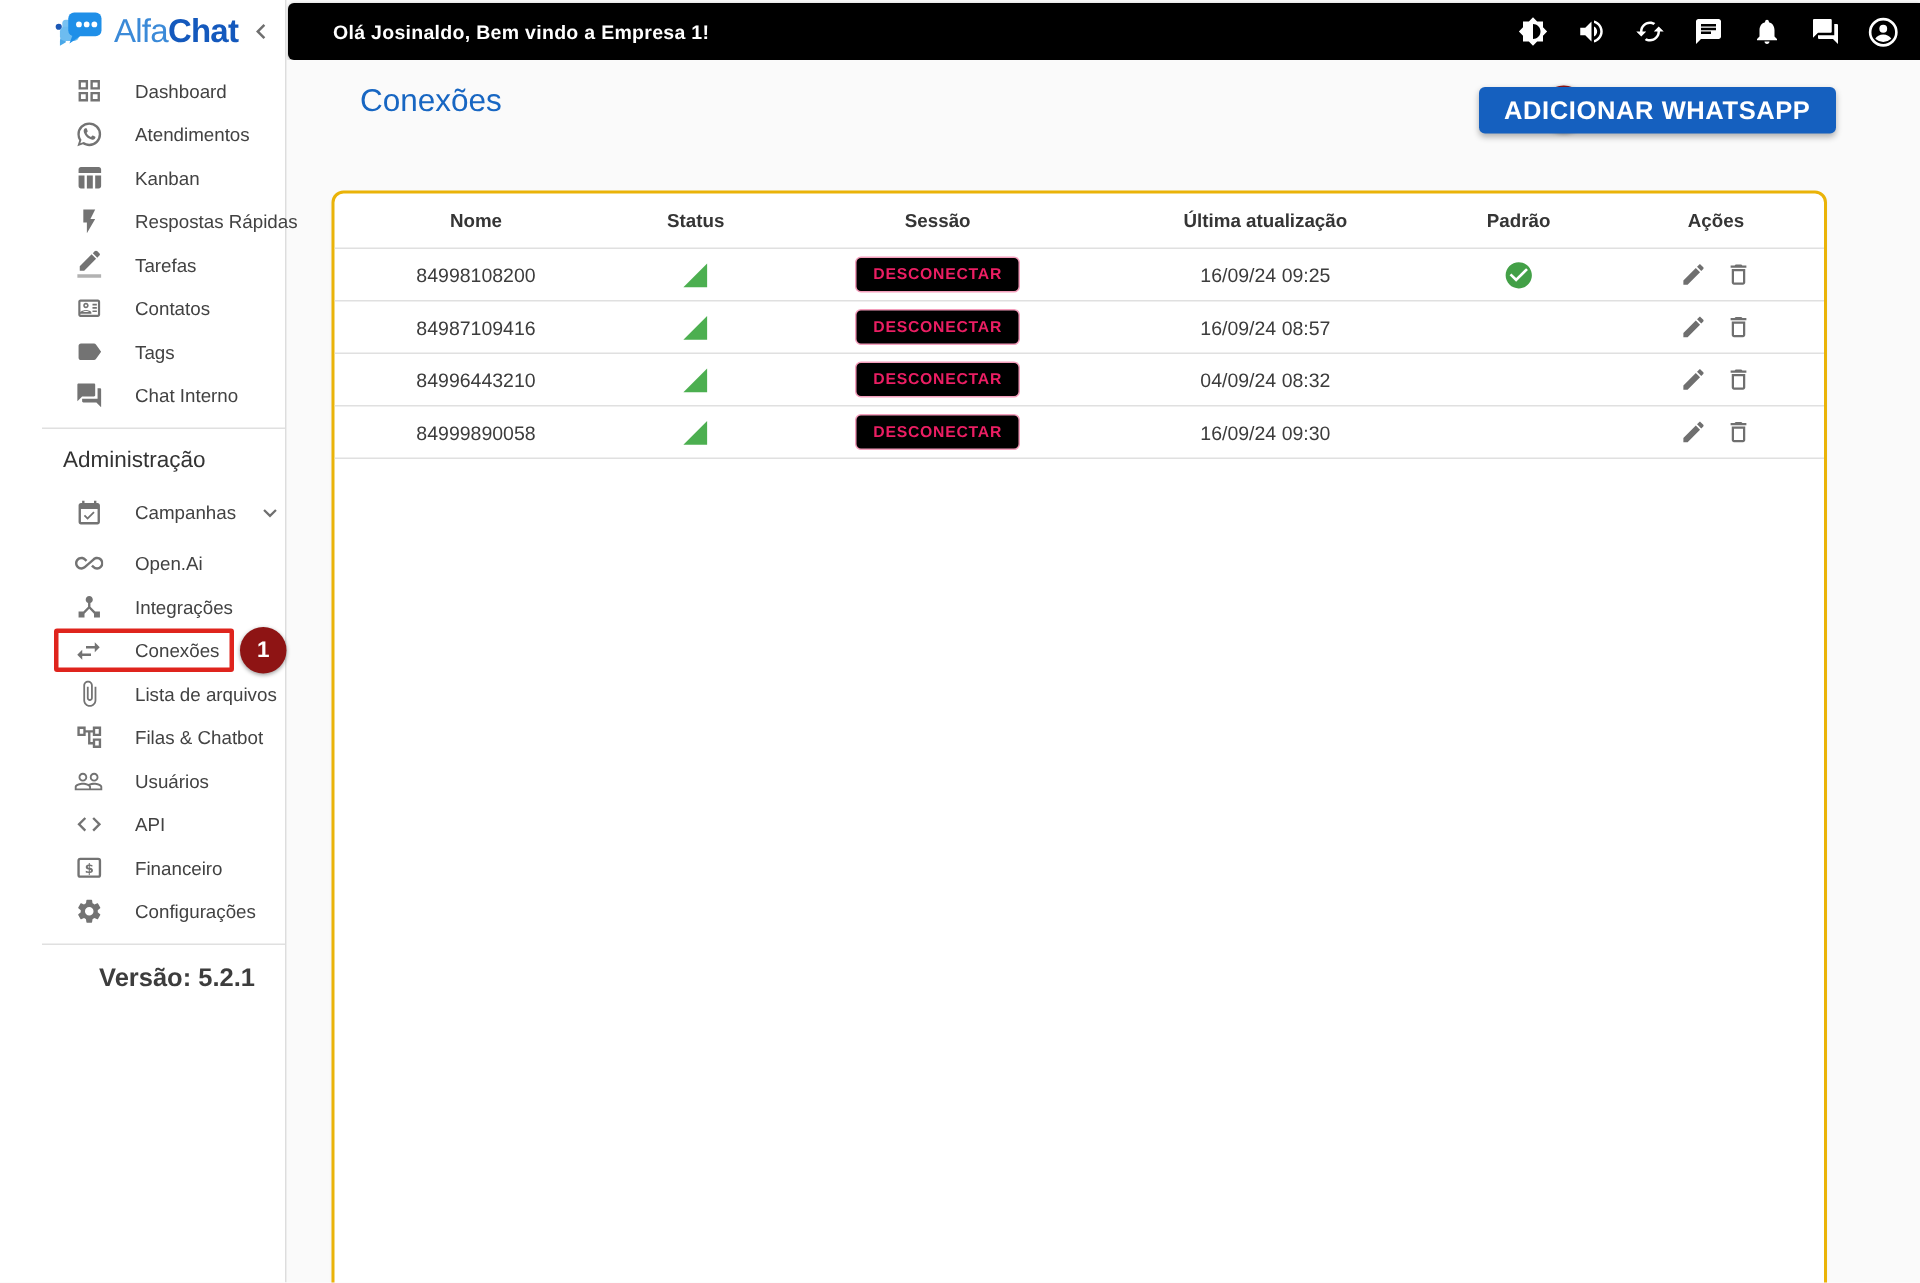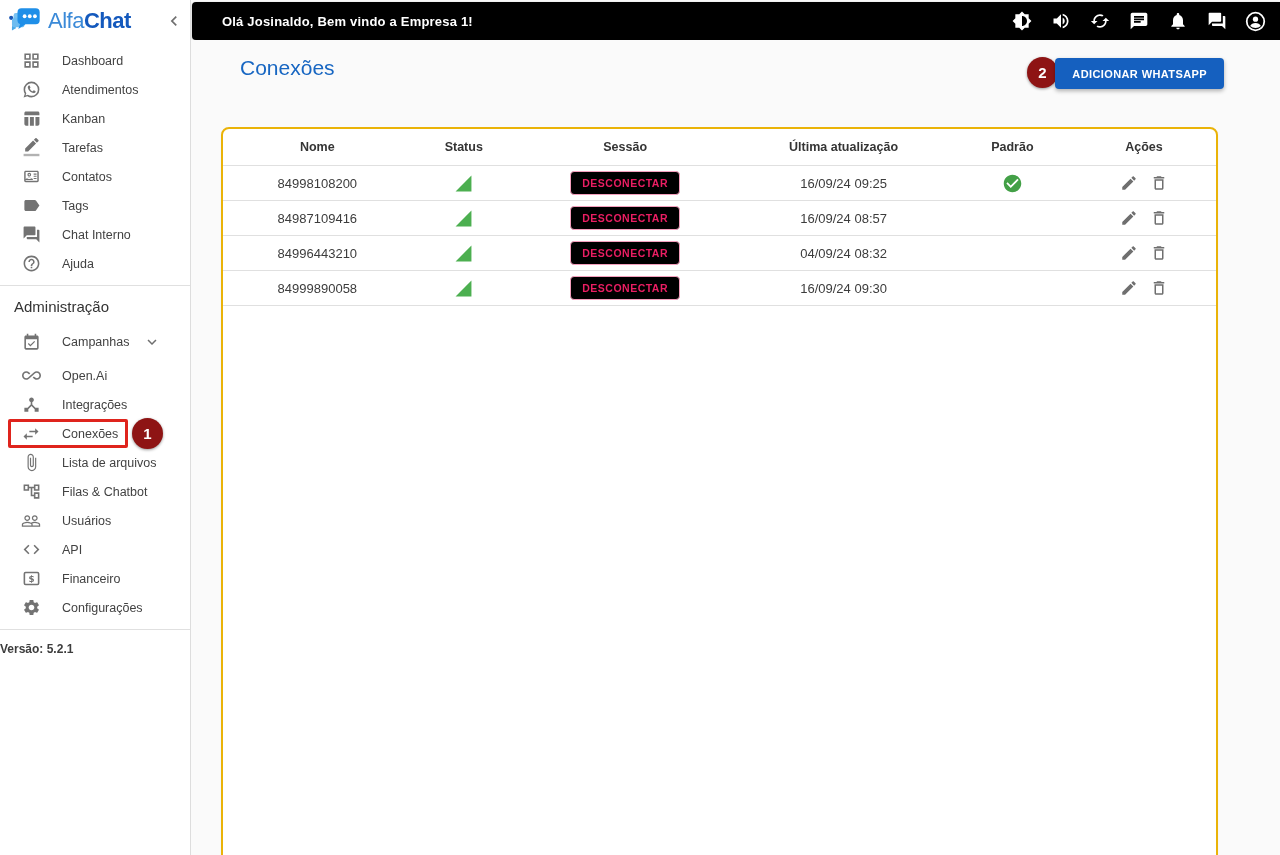--- a/index.html
+++ b/index.html
@@ -1,20 +1,20 @@
 <!DOCTYPE html>
 <html><head>
 <meta charset="utf-8">
 <style>
   * { margin:0; padding:0; box-sizing:border-box; }
   html,body { width:1280px; height:855px; font-family:"Liberation Sans", sans-serif; background:#fafafa; overflow:hidden; }
   .page { position:relative; width:1280px; height:855px; }
 
   
-  .sidebar { position:absolute; left:0; top:0; width:191px; height:855px; background:#fff; border-right:1px solid #ddd; z-index:5; }
+  .sidebar { position:absolute; left:0; top:0; width:191px; height:855px; background:#fff; border-right:1px solid #ddd; z-index:5;padding-left:28px; }
   .logo-row { height:42px; display:flex; align-items:center; padding:0 6px 0 8px; }
   .logo-mark { width:38px; height:32px; flex:0 0 auto; }
   .brand { font-size:22px; letter-spacing:-0.5px; margin-left:2px; white-space:nowrap; }
   .brand .alfa { color:#3b8ad8; font-weight:400; }
   .brand .chat { color:#1459bd; font-weight:700; }
   .collapse-btn { margin-left:auto; color:#6f6f6f; display:flex; align-items:center; cursor:pointer; }
 
   .nav { padding-top:4px; }
   .nav-item { position:relative; height:29px; display:flex; align-items:center; padding-left:21px; cursor:pointer; }
   .nav-item .ico { width:20px; height:20px; flex:0 0 20px; color:#737373; display:flex; align-items:center; justify-content:center; }
@@ -22,33 +22,33 @@
   .nav-item .chev-down { margin-left:14px; color:#6f6f6f; display:flex; }
   .nav-item.group-row { height:38px; }
 
   .divider { border-top:1px solid #e0e0e0; margin:7px 0 6px 0; }
   .section-label { font-size:15px; color:#333; font-weight:500; padding:6px 0 8px 14px; }
 
   .sel-outline { position:absolute; left:8px; top:0; width:120px; height:29px; border:3px solid #df241d; border-radius:2px; pointer-events:none; }
   .annot-circle { width:31px; height:31px; border-radius:50%; background:#8e1414; color:#fff; font-size:15px; font-weight:700; display:flex; align-items:center; justify-content:center; box-shadow:0 1px 3px rgba(0,0,0,.4); }
   .annot-1 { position:absolute; left:132px; top:-1px; }
 
-  .version { padding:6px 20px 0 0; font-size:12px; font-weight:700; color:#3d3d3d; }
+  .version { text-align:right; padding:6px 20px 0 0; font-size:17px; font-weight:700; color:#3d3d3d; }
 
   
   .topbar { position:absolute; left:192px; top:2px; width:1088px; height:38px; background:#000000; border-radius:4px 0 0 4px; display:flex; align-items:center; padding:0 14px 0 30px; box-shadow:0 1px 3px rgba(0,0,0,.25); }
   .greeting { color:#fff; font-size:13px; font-weight:700; letter-spacing:.2px; }
   .topbar-icons { margin-left:auto; display:flex; align-items:center; gap:18px; }
   .tb-icon { width:21px; height:21px; color:#fff; cursor:pointer; display:flex; align-items:center; justify-content:center; }
 
   
   .content { position:absolute; left:191px; top:40px; width:1089px; height:815px; background:#fafafa; }
   .title-row { position:relative; height:59px; }
   .page-title { position:absolute; left:49px; top:16px; font-size:21px; color:#1766c2; font-weight:400; }
-  .add-btn { position:absolute; right:56px; top:18px; height:31px; padding:0 17px; background:#1560bf; color:#fff; font-size:11px; font-weight:700; letter-spacing:.4px; border:none; border-radius:4px; cursor:pointer; box-shadow:0 2px 4px rgba(0,0,0,.3); font-family:"Liberation Sans",sans-serif; }
+  .add-btn { position:absolute; right:56px; top:18px; height:31px; padding:0 17px; background:#1560bf; color:#fff; font-size:17px; font-weight:700; letter-spacing:.4px; border:none; border-radius:4px; cursor:pointer; box-shadow:0 2px 4px rgba(0,0,0,.3); font-family:"Liberation Sans",sans-serif; }
   .annot-2 { position:absolute; right:222px; top:17px; }
 
   .card { position:absolute; left:30px; top:59px; width:997px; height:744px; background:#fff; border:2px solid #eab308; border-radius:8px; box-shadow:0 1px 2px rgba(0,0,0,.05); overflow:hidden;margin-top:28px; }
   .tbl-header, .tbl-row { display:flex; align-items:center; }
   .tbl-header { height:37px; border-bottom:1px solid #e0e0e0; }
   .tbl-row { height:35px; border-bottom:1px solid #e0e0e0; }
   .c1{width:19%} .c2{width:10.5%} .c3{width:22%} .c4{width:22%} .c5{width:12%} .c6{width:14.5%}
   .cell { text-align:center; font-size:13px; color:#3c3c3c; display:flex; align-items:center; justify-content:center; }
   .tbl-header .cell { font-weight:700; font-size:12.5px; color:#353535; }
   .disconnect-btn { background:#000000; border:1px solid #f49ebc; color:#eb1e63; font-size:10.5px; font-weight:700; letter-spacing:.5px; border-radius:4px; padding:5px 11px; cursor:pointer; font-family:"Liberation Sans",sans-serif; }
@@ -214,20 +214,28 @@
           <span class="ico">
             <svg width="19" height="19">
               <use href="#i-kanban"></use>
             </svg>
           </span>
           <span class="lbl">Kanban</span>
         </div>
       <div class="nav-item">
           <span class="ico">
             <svg width="19" height="19">
+              <use href="#i-bolt"></use>
+            </svg>
+          </span>
+          <span class="lbl">Respostas Rápidas</span>
+        </div>
+      <div class="nav-item">
+          <span class="ico">
+            <svg width="19" height="19">
               <use href="#i-pencil-line"></use>
             </svg>
           </span>
           <span class="lbl">Tarefas</span>
         </div>
       <div class="nav-item">
           <span class="ico">
             <svg width="19" height="19">
               <use href="#i-contact"></use>
             </svg>
@@ -242,28 +250,20 @@
           </span>
           <span class="lbl">Tags</span>
         </div>
       <div class="nav-item">
           <span class="ico">
             <svg width="19" height="19">
               <use href="#i-forum"></use>
             </svg>
           </span>
           <span class="lbl">Chat Interno</span>
-        </div>
-      <div class="nav-item">
-          <span class="ico">
-            <svg width="19" height="19">
-              <use href="#i-help"></use>
-            </svg>
-          </span>
-          <span class="lbl">Ajuda</span>
         </div>
 
       <div class="divider"></div>
       <div class="section-label">Administração</div>
 
       <div class="nav-item group-row">
           <span class="ico">
             <svg width="19" height="19">
               <use href="#i-cal-check"></use>
             </svg>

